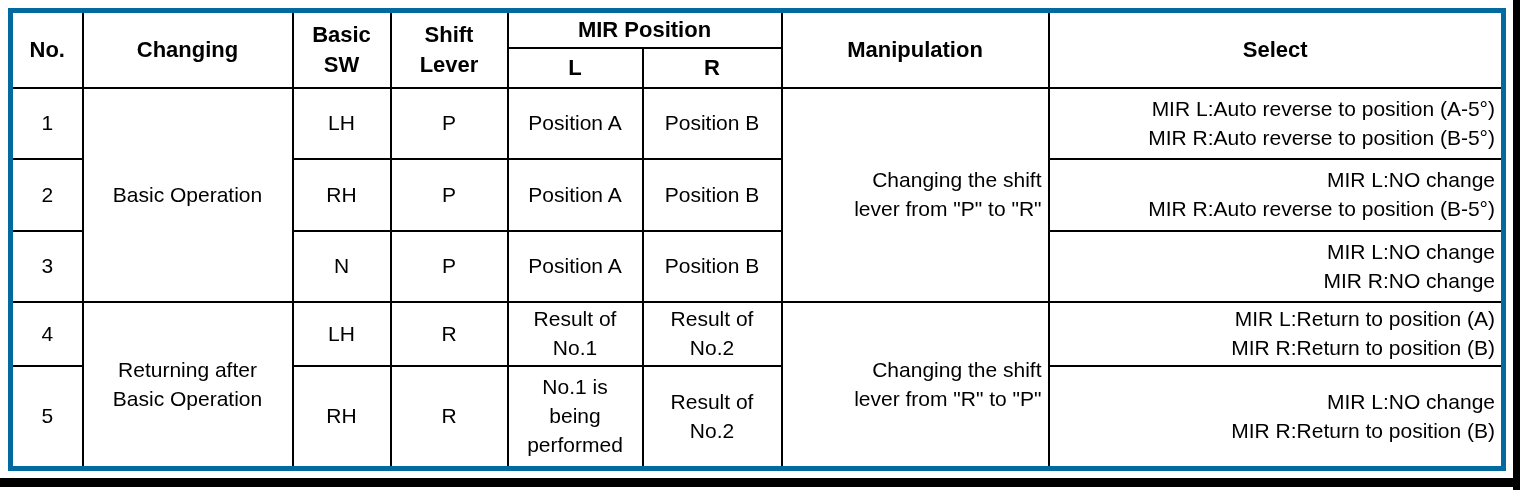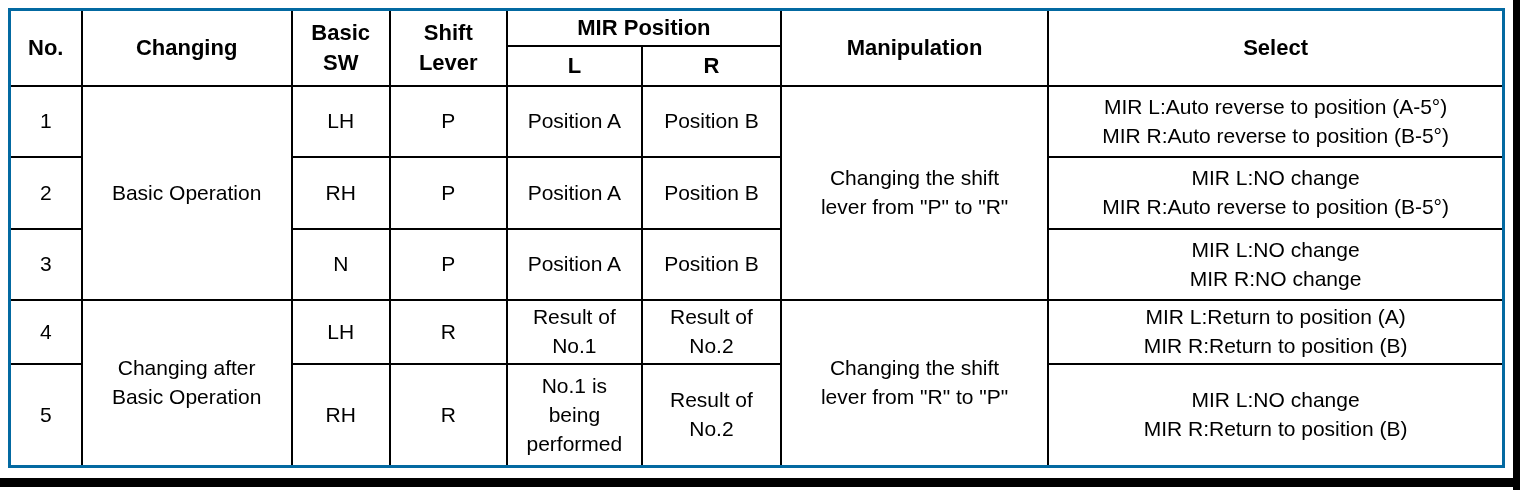--- a/index.html
+++ b/index.html
@@ -17,24 +17,24 @@
   }
   table.mir th, table.mir td{
     border:2px solid #000;
     padding:2px 6px;
     vertical-align:middle;
     white-space:pre-line;
     font-size:21px;
     line-height:1.38;
     overflow:hidden;
   }
-  table.mir{border:3px solid #0369a1;}
+  table.mir{border:5px solid #0369a1;}
   table.mir th{font-weight:bold;font-size:22px;text-align:center;padding:2px 2px;}
   td.c{text-align:center;}
-  td.l{text-align:center;padding-left:7px;}
+  td.l{text-align:right;padding-left:7px;}
   tr.h1{height:35px;}
   tr.h2{height:40px;}
   tr.r1{height:71px;}
   tr.r2{height:72px;}
   tr.r3{height:71px;}
   tr.r4{height:64px;}
   tr.r5{height:102px;}
   
   .frame-right{
     position:absolute;top:0;right:0;width:7px;height:490px;background:#000;
@@ -103,21 +103,21 @@
     <td class="c">N</td>
     <td class="c">P</td>
     <td class="c">Position A</td>
     <td class="c">Position B</td>
     <td class="l">MIR L:NO change
 MIR R:NO change</td>
   </tr>
 
   <tr class="r4">
     <td class="c">4</td>
-    <td class="c" rowspan="2">Changing after
+    <td class="c" rowspan="2">Returning after
 Basic Operation</td>
     <td class="c">LH</td>
     <td class="c">R</td>
     <td class="c">Result of
 No.1</td>
     <td class="c">Result of
 No.2</td>
     <td class="l" rowspan="2">Changing the shift
 lever from "R" to "P"</td>
     <td class="l">MIR L:Return to position (A)

